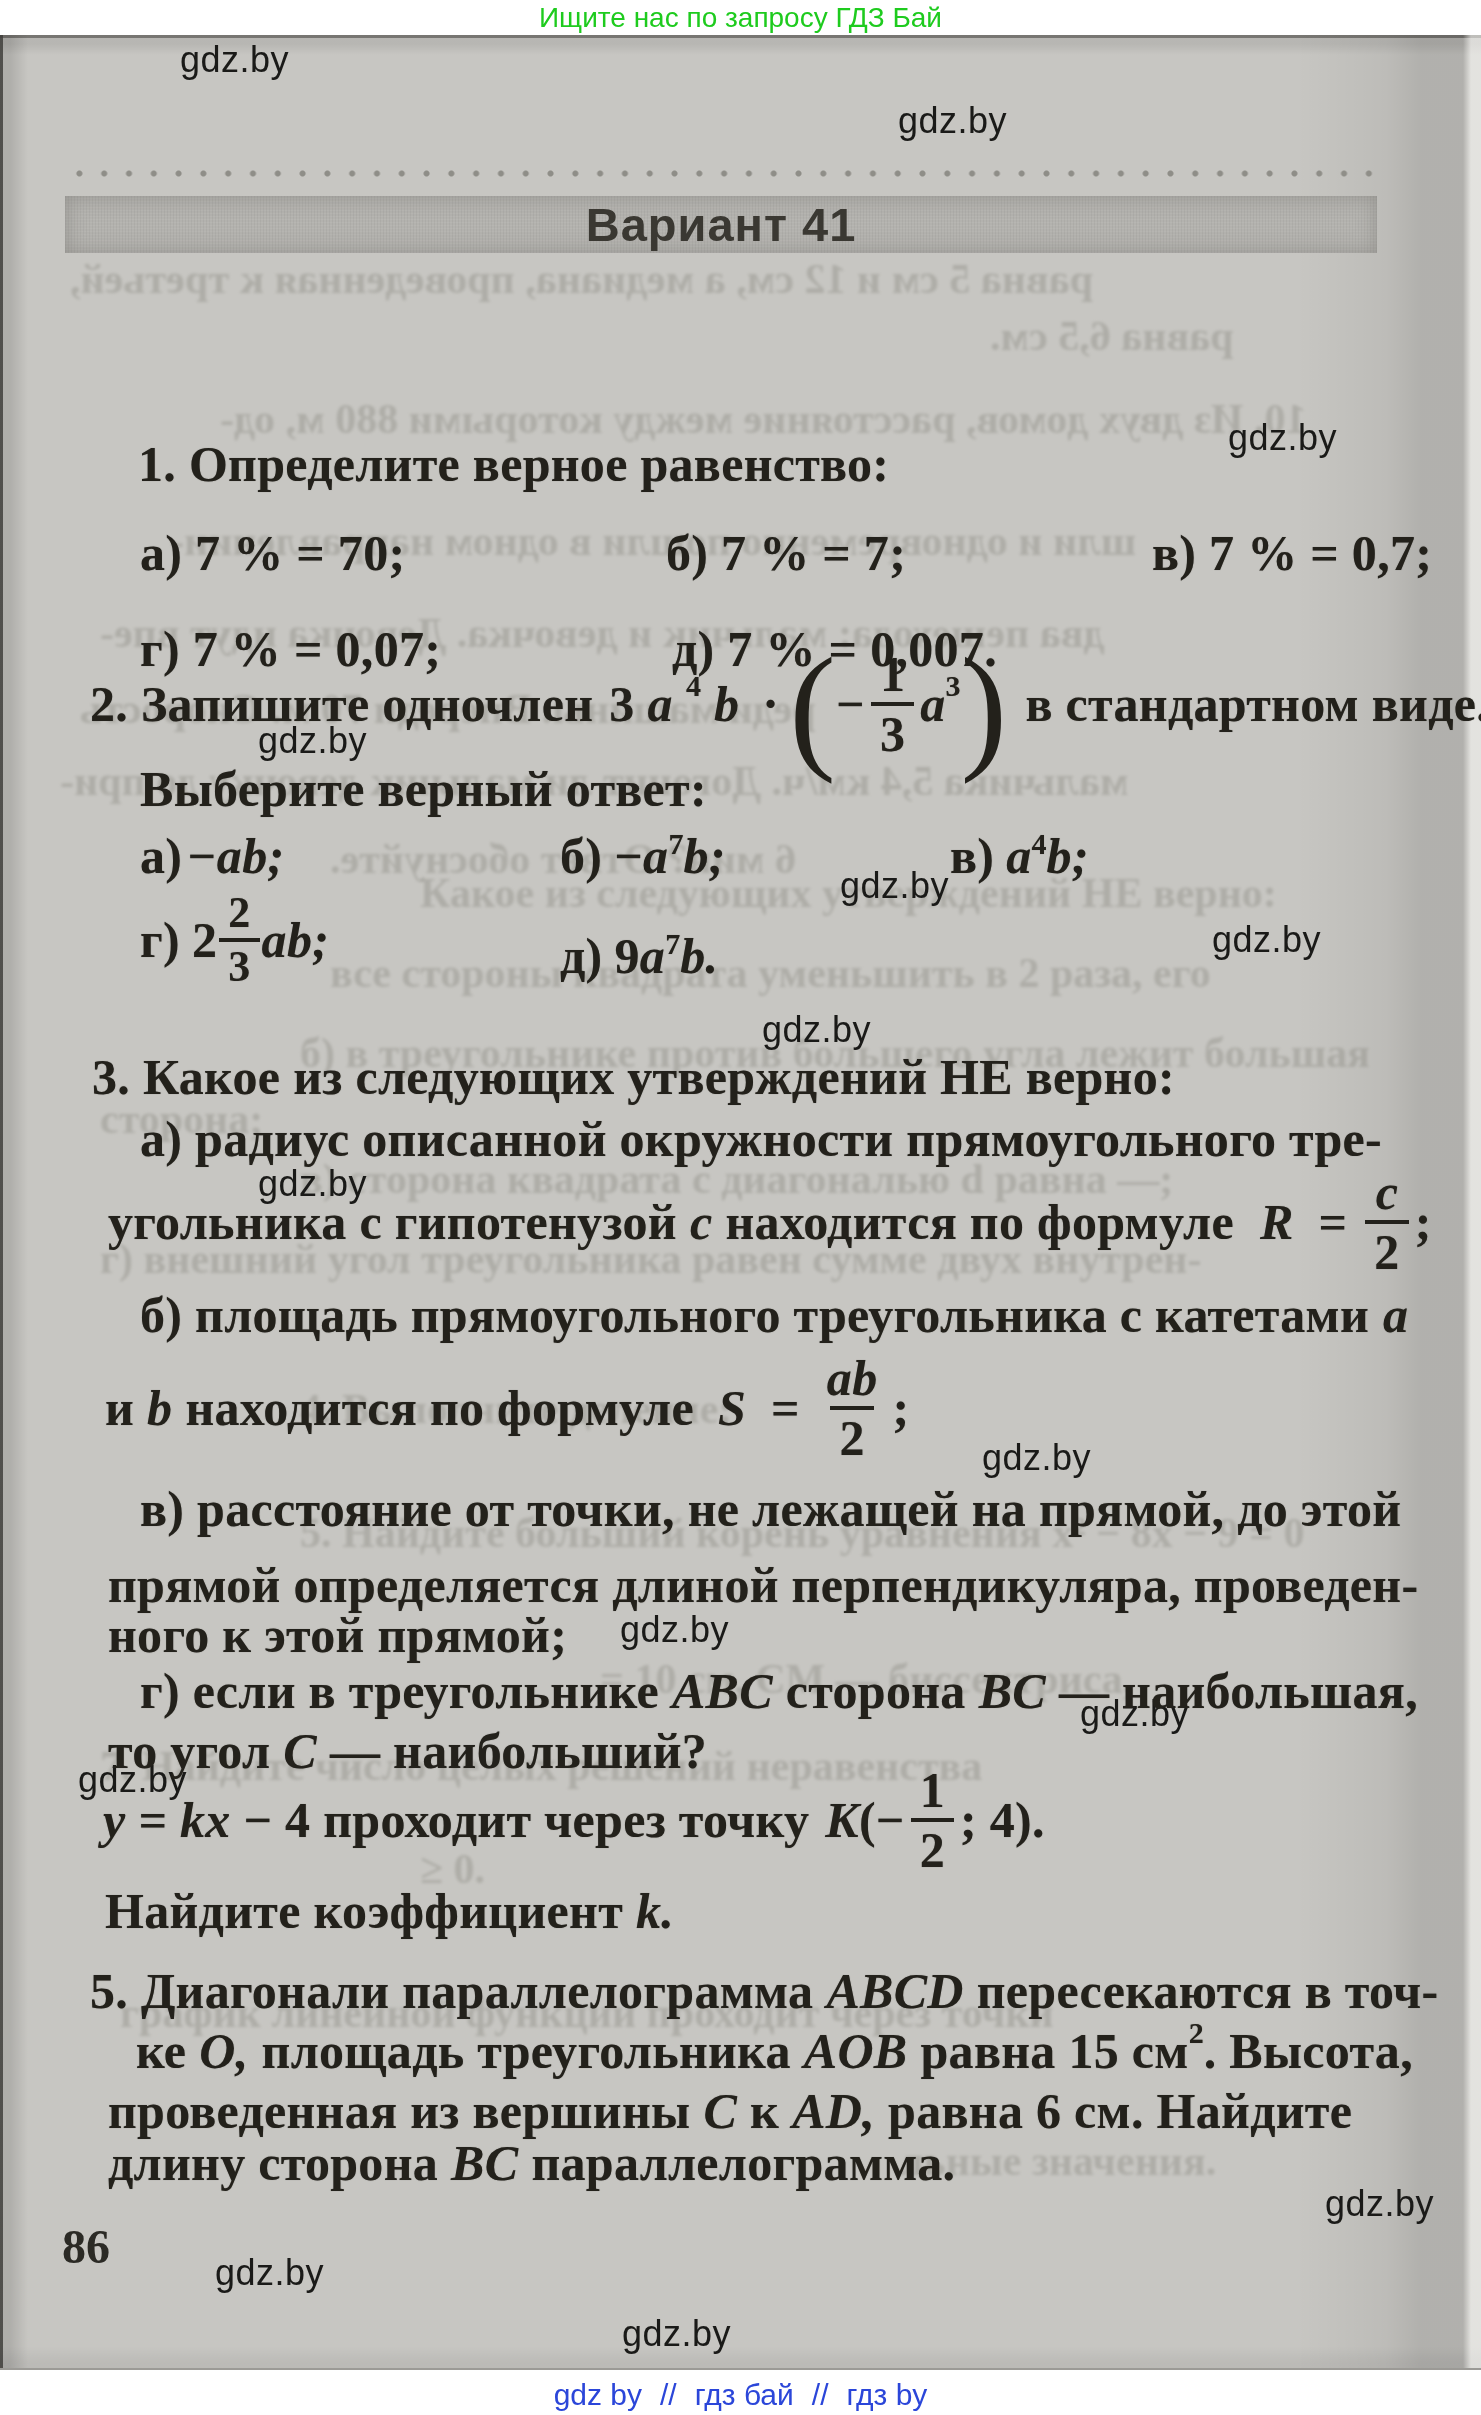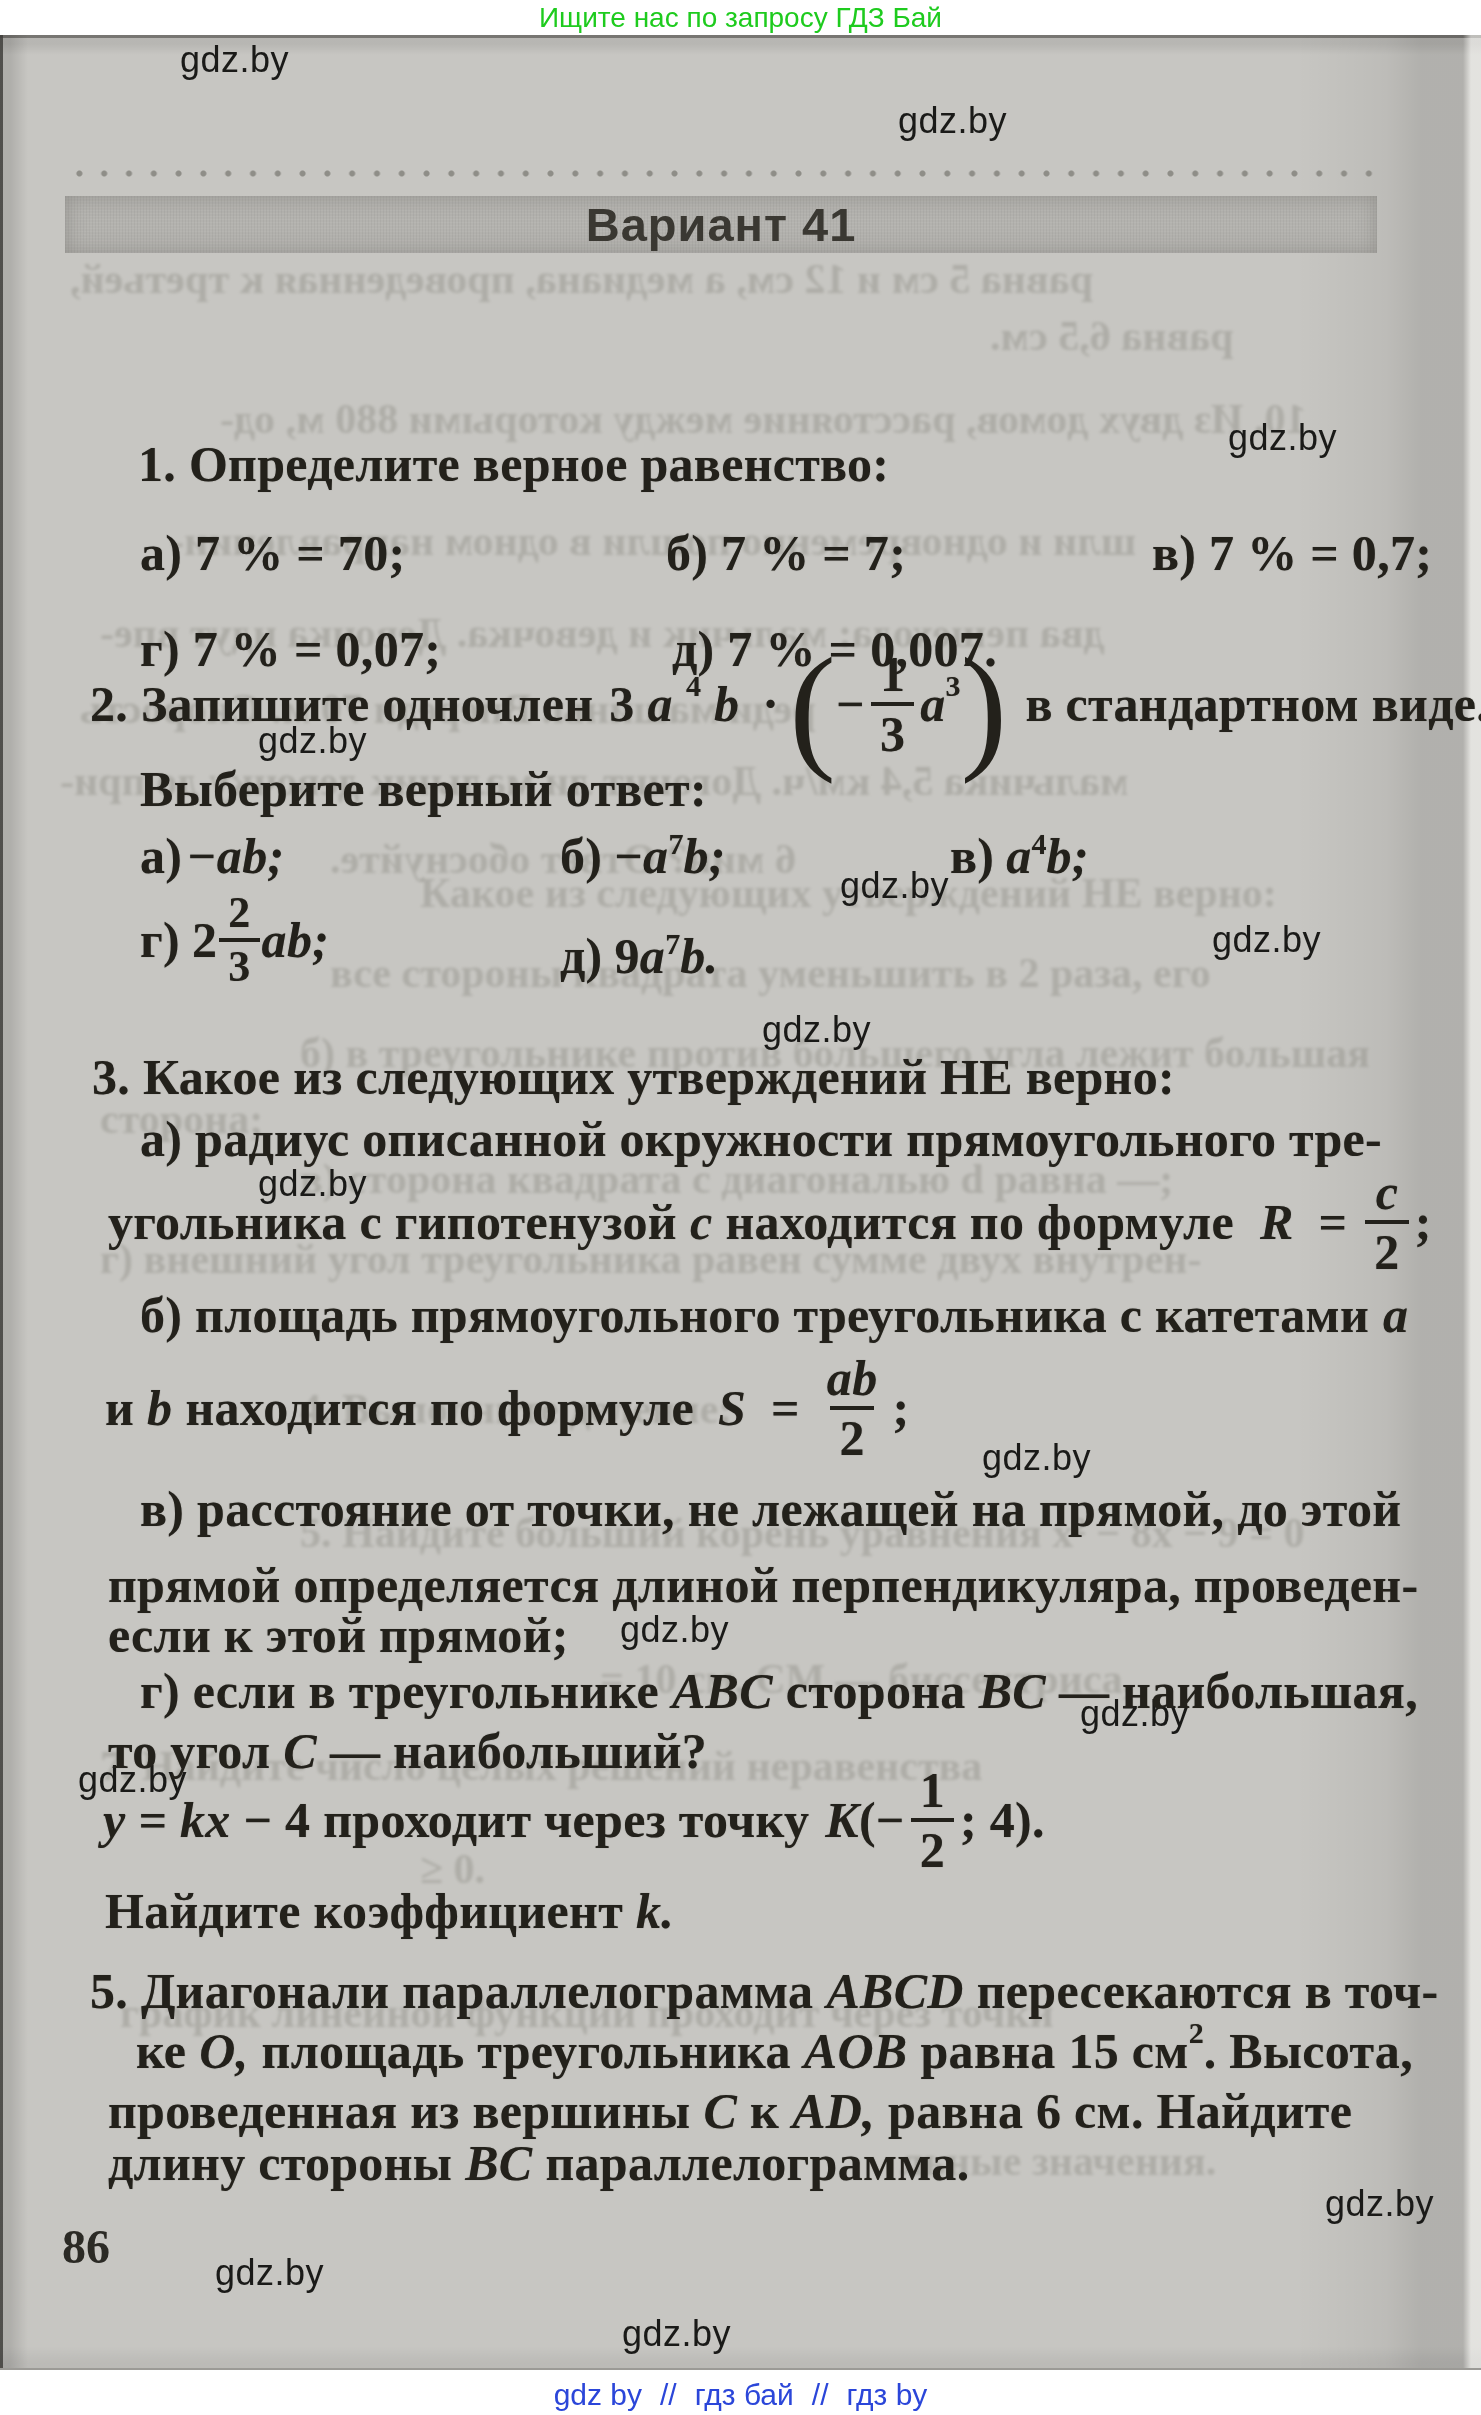--- a/index.html
+++ b/index.html
@@ -177,21 +177,21 @@
     <span class="it" style="margin-left:24px;">S</span>
     <span style="margin:0 12px;">=</span>
     <span class="frac">
         <span class="it">ab</span>
         <span class="fd">2</span>
       </span>
     <span>;</span>
   </div>
   <div class="t" style="left:140px;top:1448px;">в) расстояние от точки, не лежащей на прямой, до этой</div>
   <div class="t" style="left:108px;top:1512px;margin-top:12px;">прямой определяется длиной перпендикуляра, проведен-</div>
-  <div class="t" style="left:108px;top:1574px;">если к этой прямой;</div>
+  <div class="t" style="left:108px;top:1574px;">ного к этой прямой;</div>
   <div class="t flexline" style="left:140px;top:1630px;">
     <span>г) если в треугольнике</span>
     <span class="it">ABC</span>
     <span>сторона</span>
     <span class="it">BC</span>
     <span>— наибольшая,</span>
   </div>
   <div class="t flexline" style="left:108px;top:1690px;">
     <span>то угол</span>
     <span class="it">C</span>
@@ -229,21 +229,21 @@
     <span>. Высота,</span>
   </div>
   <div class="t flexline" style="left:108px;top:2050px;">
     <span>проведенная из вершины</span>
     <span class="it">C</span>
     <span>к</span>
     <span class="it">AD,</span>
     <span>равна 6 см. Найдите</span>
   </div>
   <div class="t flexline" style="left:108px;top:2102px;">
-    <span>длину стороны</span>
+    <span>длину сторона</span>
     <span class="it">BC</span>
     <span>параллелограмма.</span>
   </div>
 
   <div class="pgnum">86</div>
 </div>
 
 <div class="footer">
   <a>gdz by</a><span class="sep">//</span><a>гдз бай</a><span class="sep">//</span><a>гдз by</a>
 </div>

